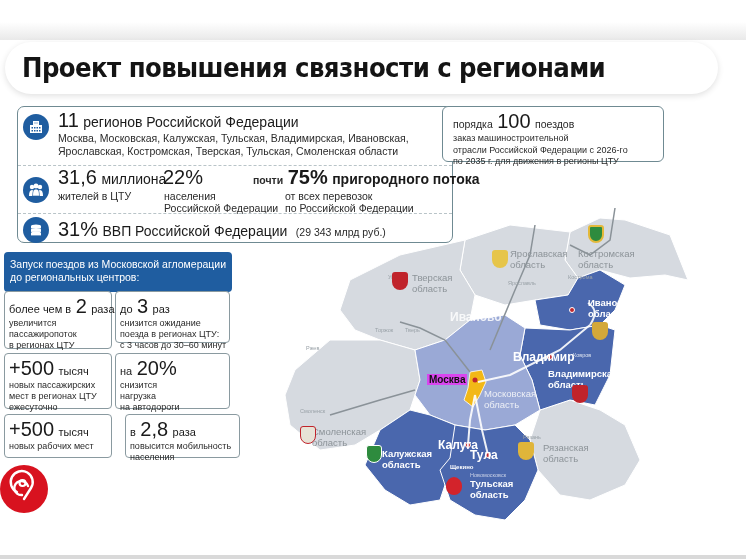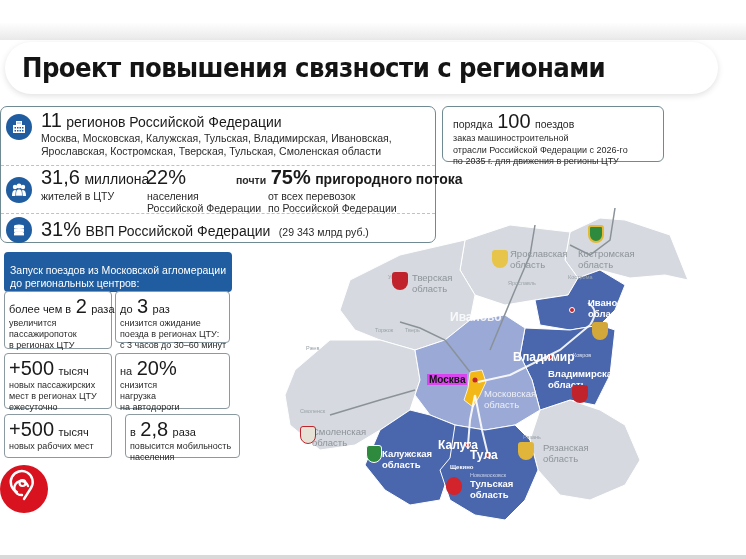--- a/index.html
+++ b/index.html
@@ -23,21 +23,21 @@
     .title-bar h1 {
       font-family: "DejaVu Sans", sans-serif;
       font-size: 26px; font-weight: bold; color: #141414;
       letter-spacing: -0.6px; transform: scaleX(0.94); transform-origin: left center;
       white-space: nowrap;
     }
     .box {
       position: absolute; background: #fff;
       border: 1.5px solid #6f8a92; border-radius: 6px;
     }
-    .stats-box { left: 0; top: 106px; width: 436px; height: 137px; border-radius: 7px; }
+    .stats-box { left: 17px; top: 106px; width: 436px; height: 137px; border-radius: 7px; }
     .stat-row { position: absolute; left: 0; width: 100%; }
     .stat-row.r1 { top: 0; height: 58px; }
     .stat-row.r2 { top: 58px; height: 48px; border-top: 1px dashed #b9c4c8; text-align: right; }
     .stat-row.r3 { top: 106px; height: 31px; border-top: 1px dashed #b9c4c8; }
     .icon-circle {
       position: absolute; left: 5px; width: 26px; height: 26px; border-radius: 50%;
       background: #1f5da0; display: flex; align-items: center; justify-content: center;
     }
     .r1 .icon-circle { top: 7px; }
     .r2 .icon-circle { top: 11px; }
@@ -46,21 +46,21 @@
     .med { font-size: 14px; color: #1a1a1a; }
     .sm { font-size: 10.5px; color: #2a2a2a; line-height: 13px; }
     .xs { font-size: 9px; color: #2a2a2a; line-height: 11.5px; }
     .abs { position: absolute; white-space: nowrap; }
 
     .trains-box { left: 442px; top: 106px; width: 222px; height: 56px; padding: 3px 0 0 10px; }
 
     .launch-header {
       position: absolute; left: 4px; top: 252px; width: 228px; height: 40px;
       background: #1f5da0; border-radius: 4px; color: #fff;
-      font-size: 10.5px; line-height: 13px; padding: 12px 0 0 6px;
+      font-size: 10.5px; line-height: 13px; padding: 6px 0 0 6px;
     }
     .cell { position: absolute; width: 108px; background: #fff; border: 1.2px solid #8a9aa0; border-radius: 4px; padding: 3px 0 0 4px; }
     .cell .num { font-size: 20px; color: #1a1a1a; }
     .cell .unit { font-size: 11px; color: #1a1a1a; }
     .cell .desc { font-size: 9px; line-height: 11px; color: #2a2a2a; }
 
     .logo {
       position: absolute; left: 0; top: 465px; width: 48px; height: 48px; border-radius: 50%;
       background: #d8121f;
     }

